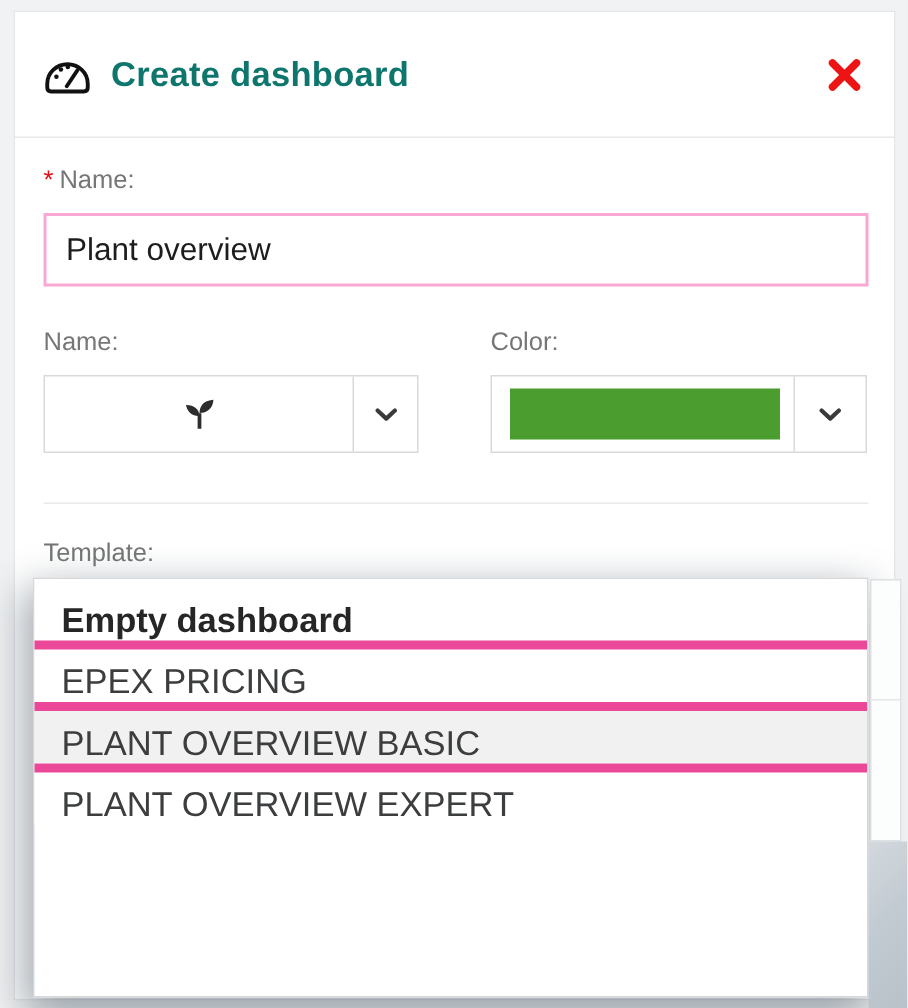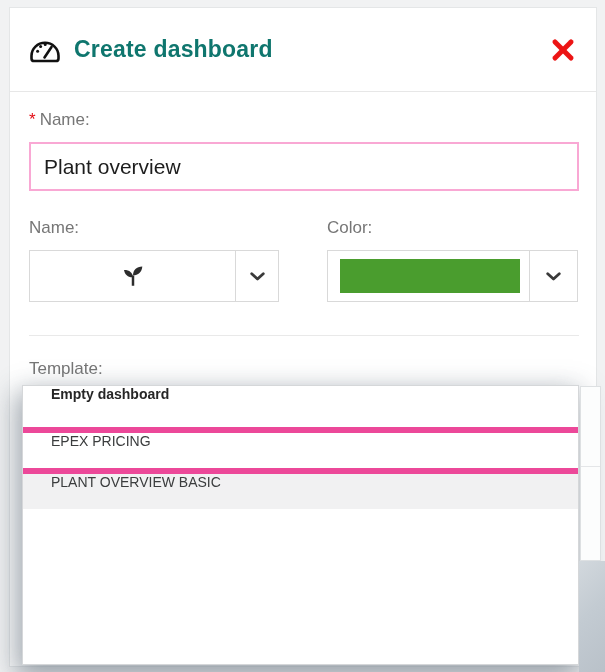--- a/index.html
+++ b/index.html
@@ -60,22 +60,22 @@
   .search-row {
     height:51px; border-bottom:1px solid #d9dbdc;
     display:flex; align-items:center; padding-left:22px;
   }
   .search-input {
     border:none; outline:none; margin-left:17px; flex:1;
     font-family:inherit; font-size:19px; color:#333; background:transparent;
   }
   .search-input::placeholder { color:#a2a6a9; opacity:1; }
   .opt-row {
-    height:41px; display:flex; align-items:flex-start; padding-left:28px;
-    font-size:14px; color:#3b3d3e; cursor:pointer; background:#fff;
+    height:41px; display:flex; align-items:flex-end; padding-left:18px;
+    font-size:23px; color:#3b3d3e; cursor:pointer; background:#fff;
   }
   .opt-row + .opt-row { border-top:6px solid #ec4899; }
   .opt-bold { font-weight:bold; color:#262626; }
   .opt-highlight { background:#f1f1f2; }
 
   .list-scrollbar {
     position:absolute; left:580px; top:386px; width:21px; height:175px;
     background:#fcfdfd; border:1px solid #dde0e2;
   }
   .list-scrollbar .thumb-split {
@@ -151,20 +151,23 @@
   <div class="dropdown-panel">
     <div class="opt-row opt-bold">
       <span>Empty dashboard</span>
     </div>
     <div class="opt-row">
       <span>EPEX PRICING</span>
     </div>
     <div class="opt-row opt-highlight">
       <span>PLANT OVERVIEW BASIC</span>
     </div>
+    <div class="opt-row">
+      <span>PLANT OVERVIEW EXPERT</span>
+    </div>
   </div>
 
   <div class="list-scrollbar">
     <div class="thumb-split"></div>
   </div>
   <div class="page-scroll-thumb"></div>
 
 </div>
 
 </body></html>

